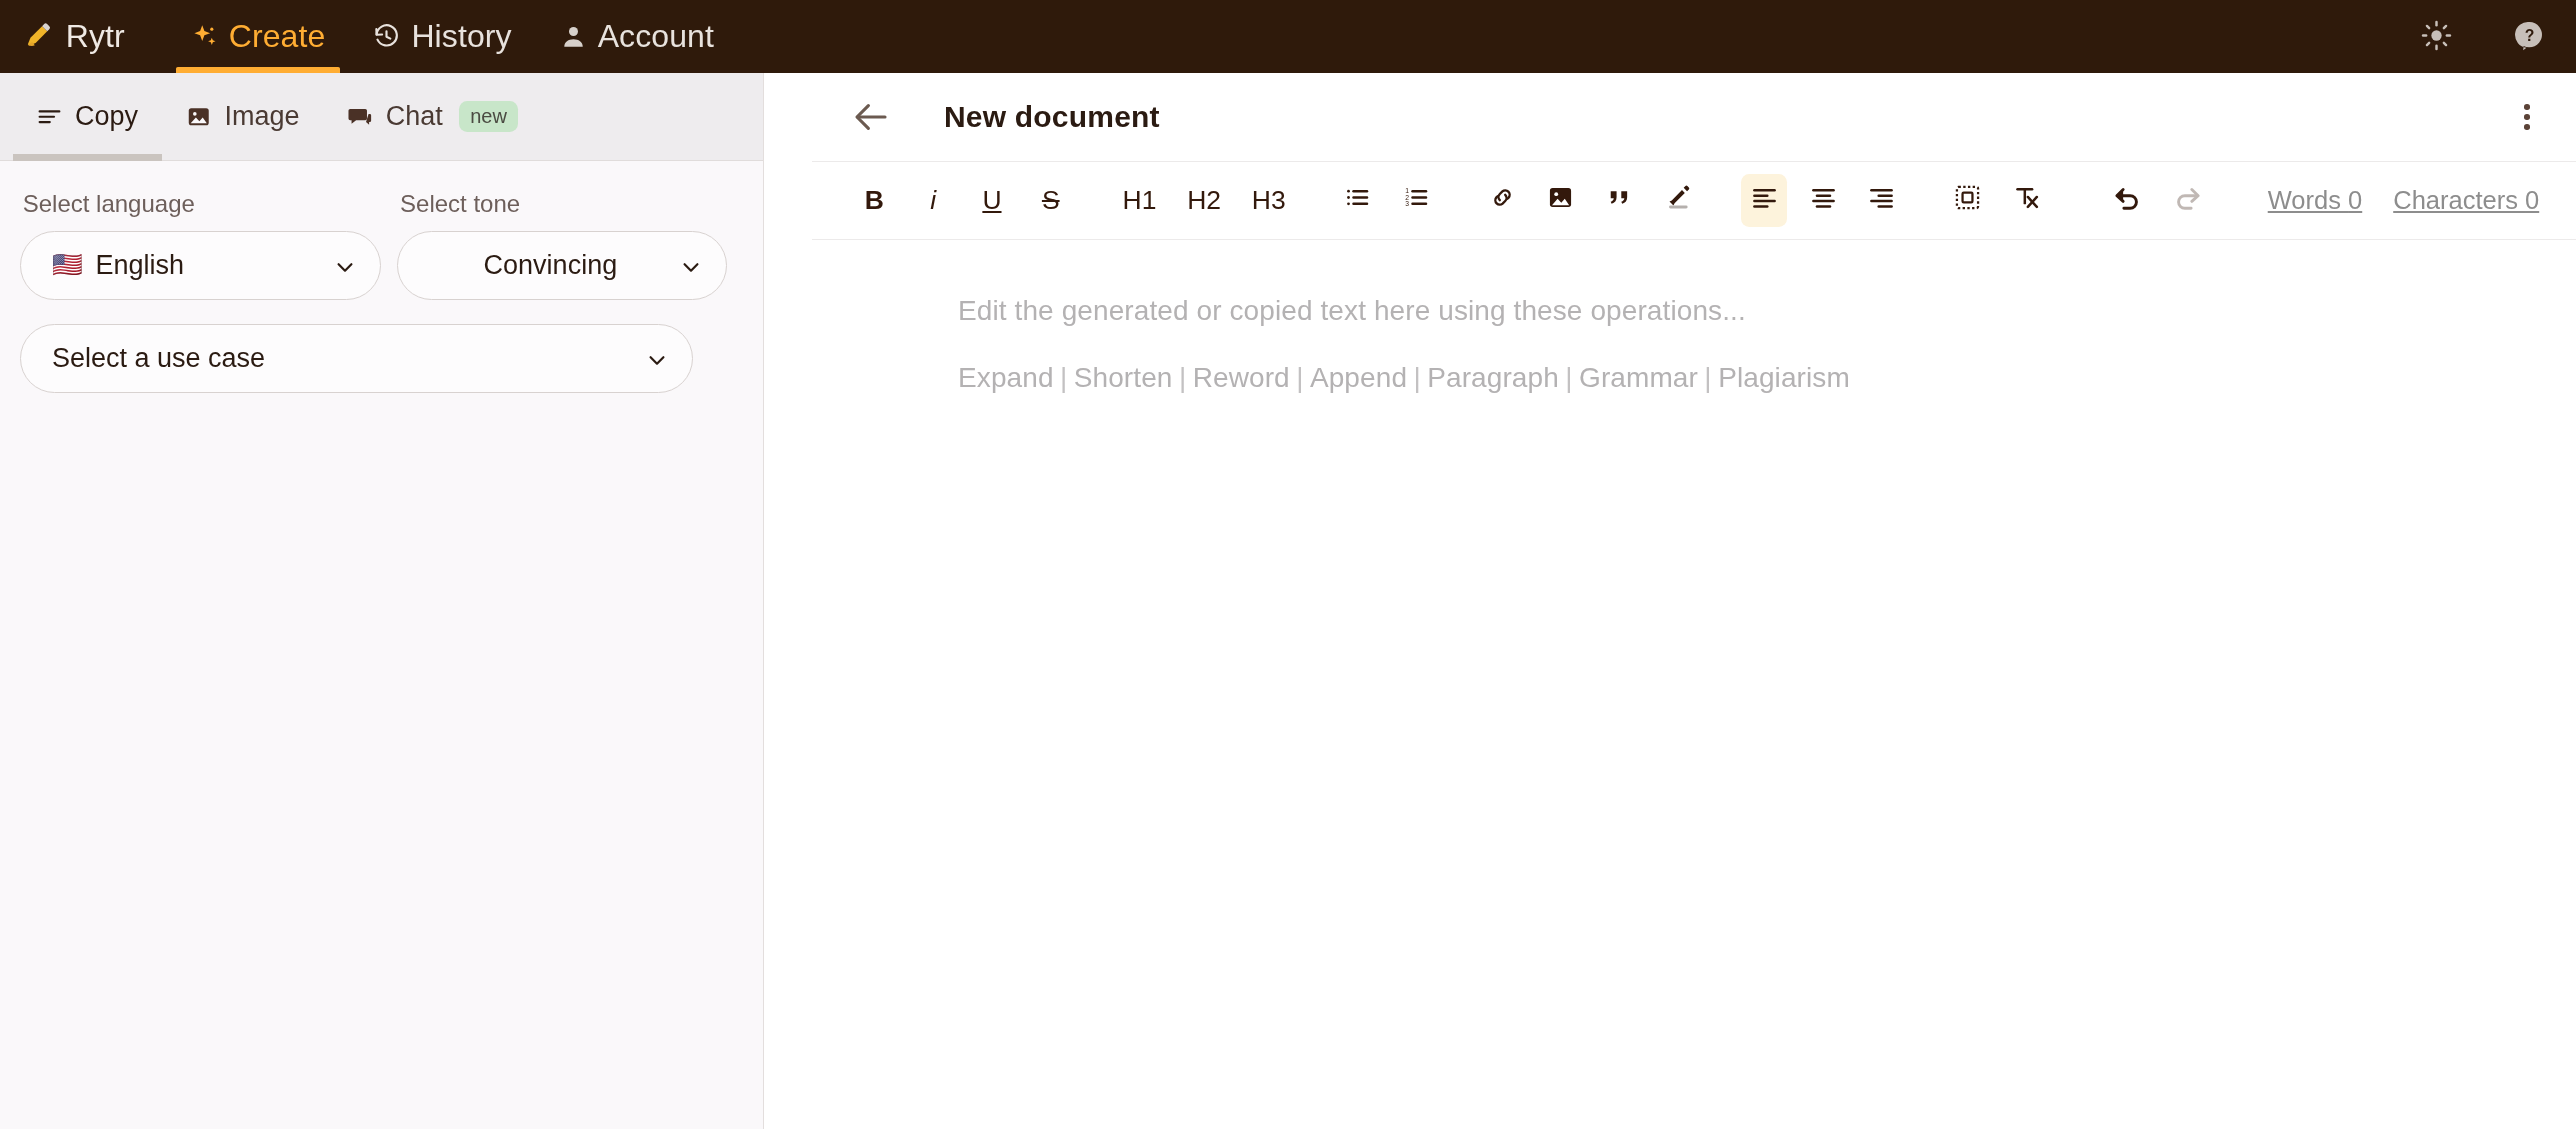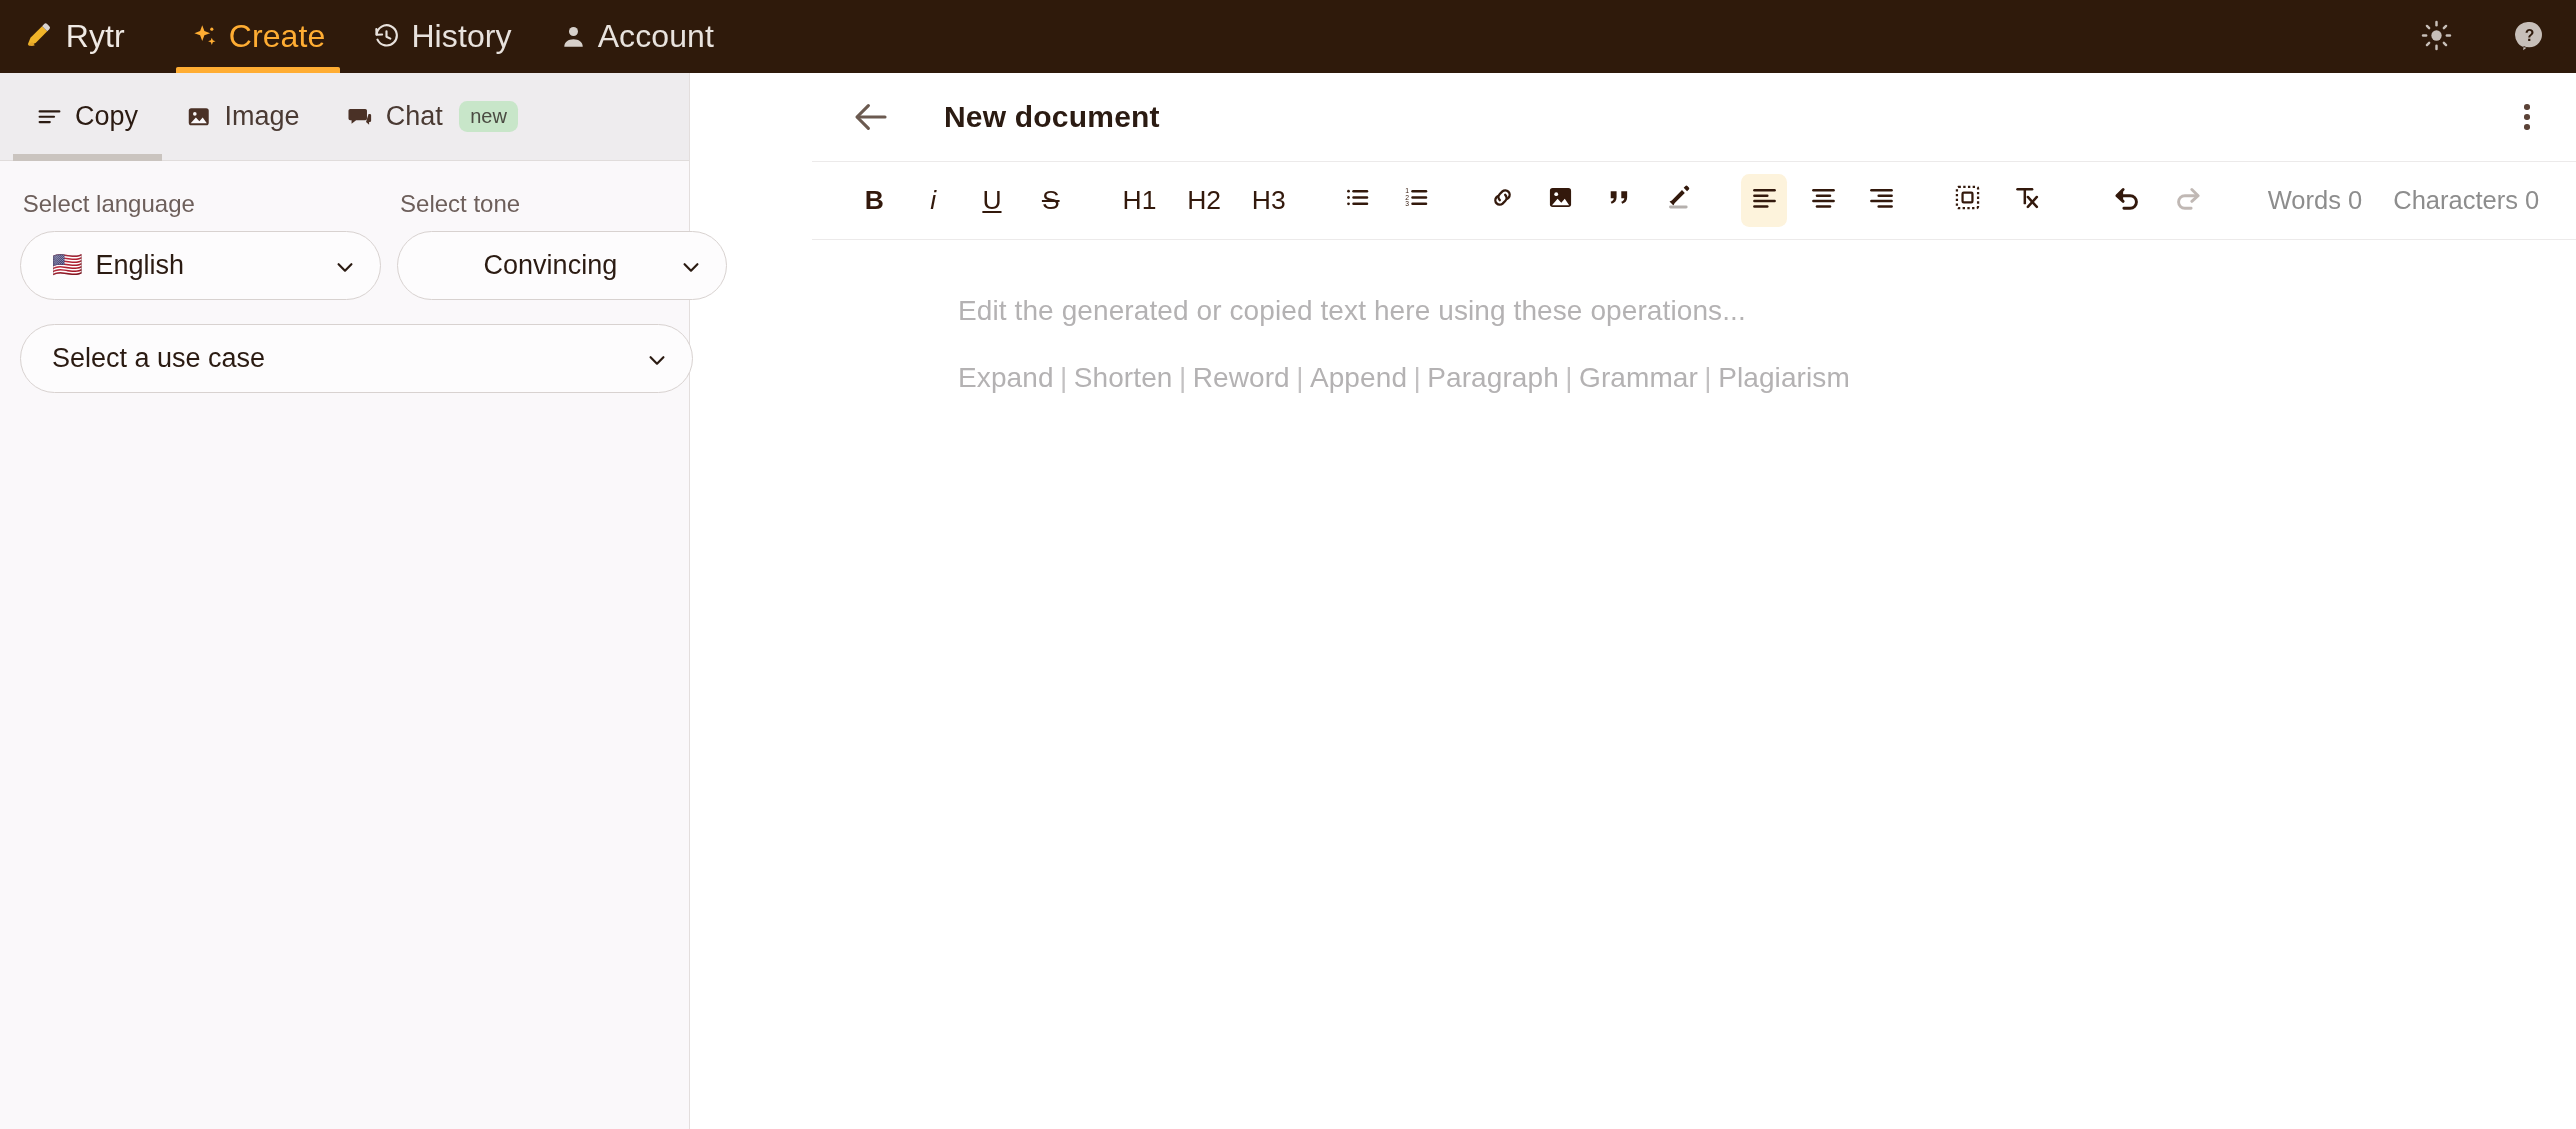--- a/index.html
+++ b/index.html
@@ -55,21 +55,21 @@
     width: 40px; height: 40px;
     display: flex; align-items: center; justify-content: center;
     cursor: pointer;
     opacity: .88;
   }
 
   
   .left-panel {
     position: absolute;
     top: 73px; left: 0;
-    width: 690px;
+    width: 764px;
     height: 1056px;
     background: #faf8fa;
     border-right: 1.8px solid #e3dedd;
   }
   .subtabs {
     height: 88px;
     background: #eeecee;
     display: flex;
     align-items: center;
     padding-left: 12.8px;
@@ -203,20 +203,21 @@
   .tb-gap { width: 27px; flex: none; }
   .tb-gap-lg { width: 42px; flex: none; }
   .counts {
     margin-left: auto;
     display: flex;
     gap: 31px;
     font-size: 25.5px;
     color: #8d8d8d;
     padding-right: 12.8px;
     white-space: nowrap;
+    text-decoration: underline;
   }
 
   .editor {
     flex: 1;
     padding: 55px 0 0 146px;
     cursor: text;
   }
   .editor-placeholder {
     font-size: 28px;
     color: #b4b2b3;

